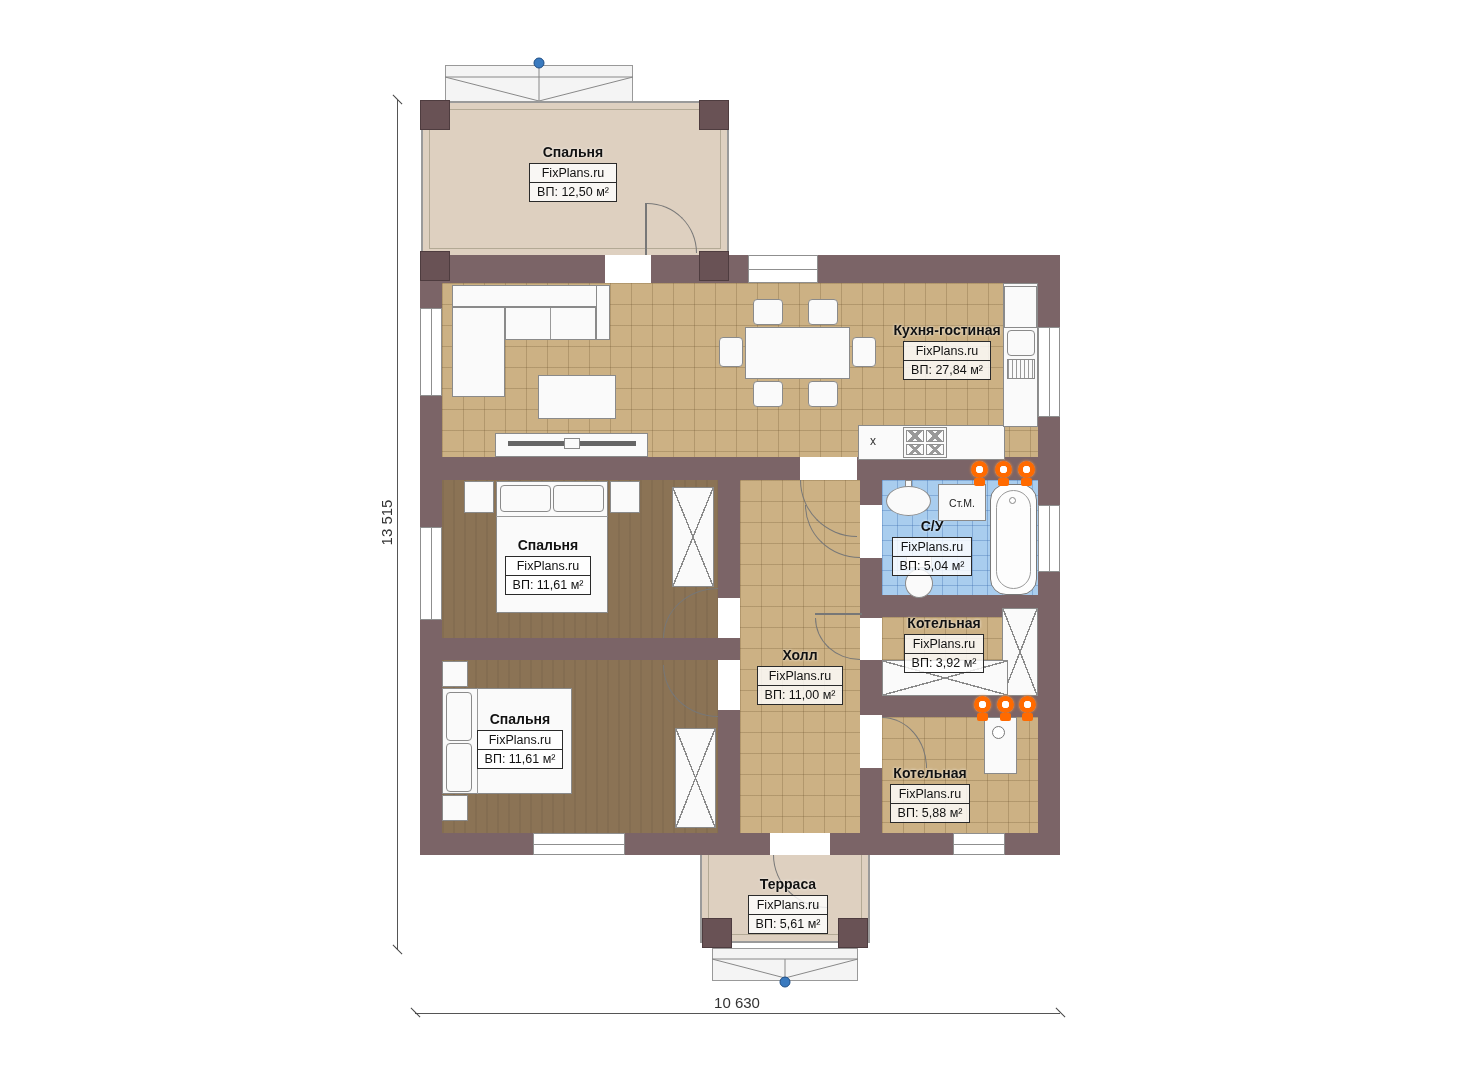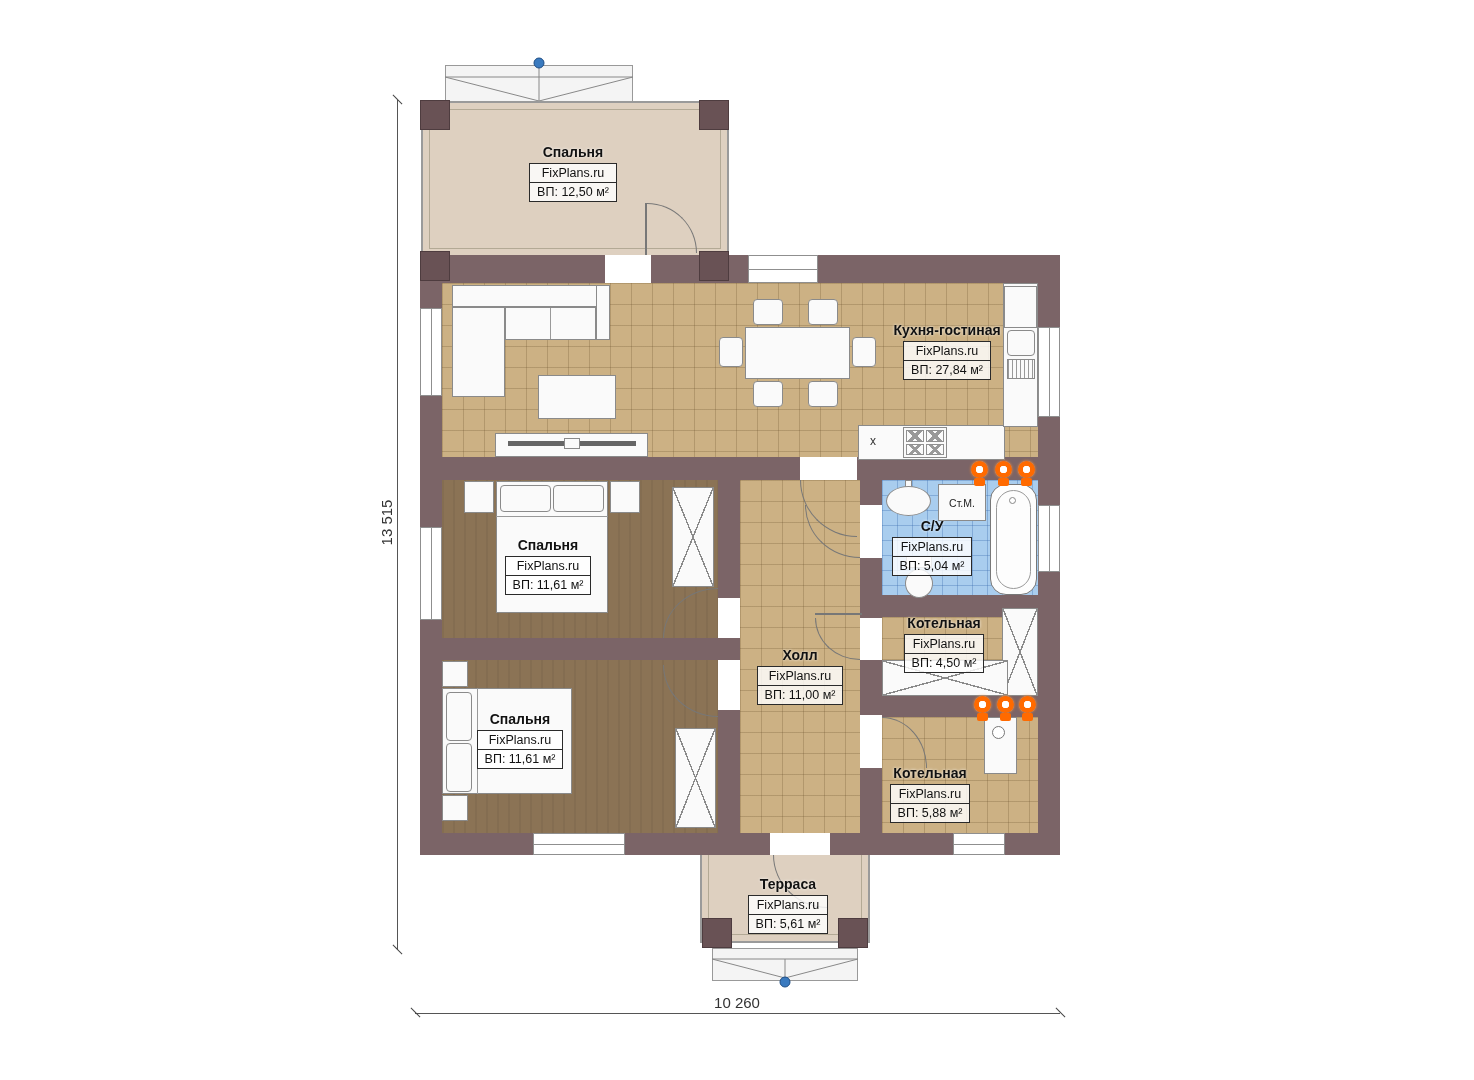--- a/index.html
+++ b/index.html
@@ -67,21 +67,21 @@
 
 <div class="plan">
 
   <div class="abs line" style="left:397px;top:100px;width:1px;height:850px"></div>
   <div class="abs tick" style="left:391px;top:99px"></div>
   <div class="abs tick" style="left:391px;top:949px"></div>
   <div class="abs dim" style="left:344px;top:514px;width:84px;transform:rotate(-90deg)">13 515</div>
   <div class="abs line" style="left:415px;top:1013px;width:645px;height:1px"></div>
   <div class="abs tick" style="left:409px;top:1012px"></div>
   <div class="abs tick" style="left:1054px;top:1012px"></div>
-  <div class="abs dim" style="left:695px;top:994px;width:84px">10 260</div>
+  <div class="abs dim" style="left:695px;top:994px;width:84px">10 630</div>
 
   <svg class="abs" style="left:445px;top:57px;z-index:1" width="188" height="46" viewBox="0 0 188 46">
     <rect x="0.5" y="8.5" width="187" height="37" fill="#f4f4f4" stroke="#999" stroke-width="1"></rect>
     <line x1="0" y1="20" x2="188" y2="20" stroke="#888" stroke-width="1"></line>
     <line x1="0" y1="20" x2="94" y2="44" stroke="#888" stroke-width="1"></line>
     <line x1="188" y1="20" x2="94" y2="44" stroke="#888" stroke-width="1"></line>
     <line x1="94" y1="6" x2="94" y2="44" stroke="#888" stroke-width="1"></line>
     <circle cx="94" cy="6" r="5" fill="#3a7abf" stroke="#1f4e85"></circle>
   </svg>
   <div class="abs deck" style="left:421px;top:101px;width:308px;height:156px"></div>
@@ -253,21 +253,21 @@
     <div class="rname">С/У</div>
     <div class="rbox">
       <div class="row">FixPlans.ru</div>
       <div class="row">ВП: 5,04 м²</div>
     </div>
   </div>
   <div class="abs roomlbl" style="left:874px;top:615px">
     <div class="rname">Котельная</div>
     <div class="rbox">
       <div class="row">FixPlans.ru</div>
-      <div class="row">ВП: 4,50 м²</div>
+      <div class="row">ВП: 3,92 м²</div>
     </div>
   </div>
   <div class="abs roomlbl" style="left:860px;top:765px">
     <div class="rname">Котельная</div>
     <div class="rbox">
       <div class="row">FixPlans.ru</div>
       <div class="row">ВП: 5,88 м²</div>
     </div>
   </div>
   <div class="abs roomlbl" style="left:718px;top:876px">

